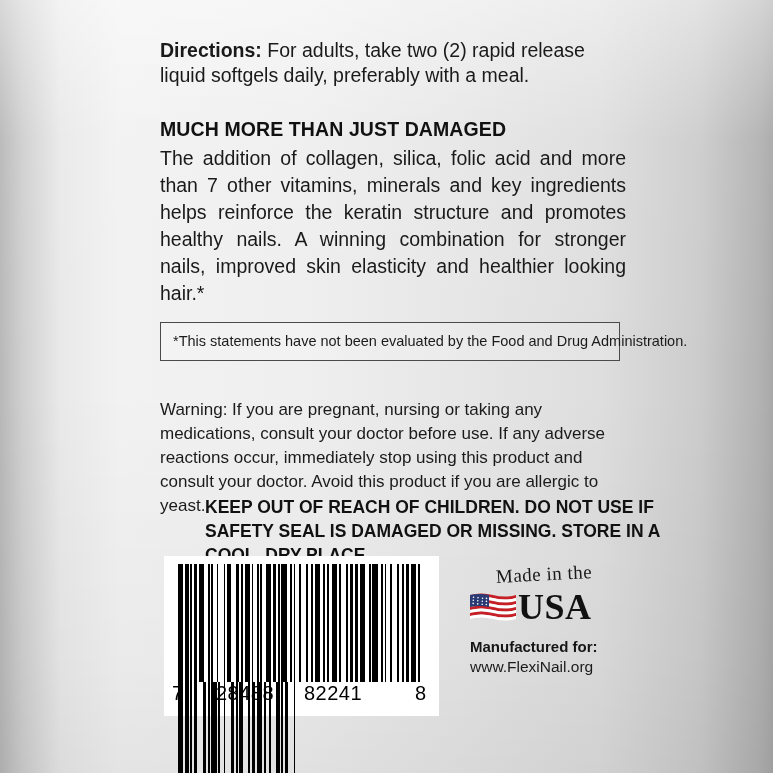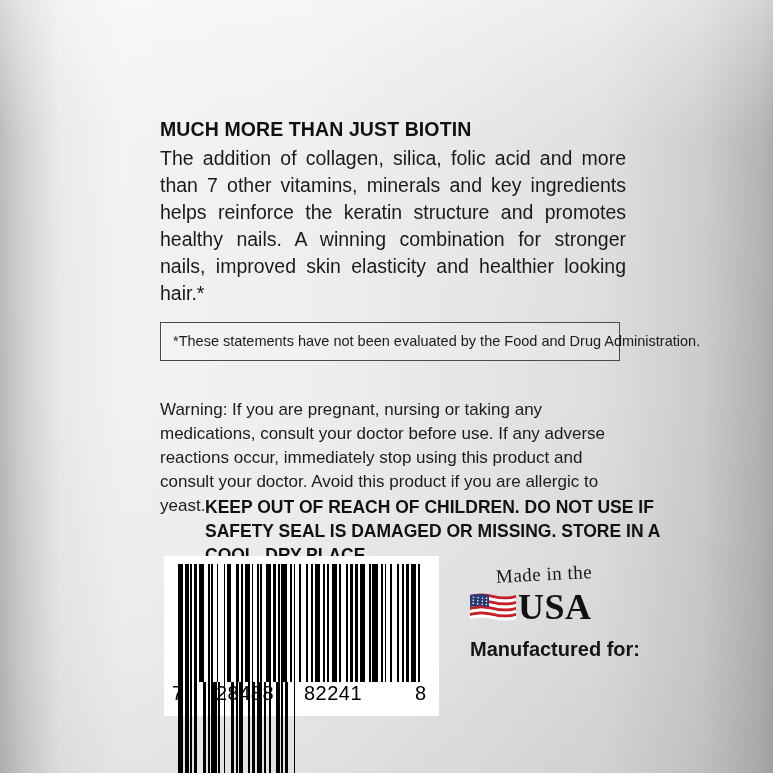--- a/index.html
+++ b/index.html
@@ -201,21 +201,21 @@
     left: 48px;
     top: 0px;
     font-family: "Liberation Serif", serif;
     font-weight: bold;
     font-size: 36px;
     color: #111111;
     letter-spacing: 0.5px;
   }
   #manufactured {
     margin-top: 10px;
-    font-size: 20px;
+    font-size: 15px;
     font-weight: bold;
     color: #151515;
   }
   #mfg-line {
     margin-top: 3px;
     font-size: 15.5px;
     color: #1b1b1b;
   }
   #mfg-url {
     margin-top: 3px;
@@ -225,27 +225,30 @@
 </style>
 </head>
 <body>
 
 <div id="page">
   <div class="label-panel"></div>
   <div class="panel-sheen"></div>
 
   <div class="content">
 
-
-    <div id="more-heading">MUCH MORE THAN JUST BIOTIN</div>
+    <div id="directions" class="text-block">
+      <span class="lead">Directions:</span><span> For adults, take two (2) rapid release liquid softgels daily, preferably with a meal.</span>
+    </div>
+
+    <div id="more-heading">MUCH MORE THAN JUST DAMAGED</div>
 
     <div id="more-body">The addition of collagen, silica, folic acid and more than 7 other vitamins, minerals and key ingredients helps reinforce the keratin structure and promotes healthy nails. A winning combination for stronger nails, improved skin elasticity and healthier looking hair.*</div>
 
     <div id="disclaimer-box">
-      <div class="dline">*These statements have not been evaluated by the Food and Drug Administration.</div>
+      <div class="dline">*This statements have not been evaluated by the Food and Drug Administration.</div>
     </div>
 
     <div id="warning">Warning: If you are pregnant, nursing or taking any medications, consult your doctor before use. If any adverse reactions occur, immediately stop using this product and consult your doctor. Avoid this product if you are allergic to yeast.</div>
 
     <div id="keepout">KEEP OUT OF REACH OF CHILDREN. DO NOT USE IF SAFETY SEAL IS DAMAGED OR MISSING. STORE IN A COOL, DRY PLACE.</div>
 
     <div id="barcode-area">
       <div id="bars"><span style="width:5.25px;background:#000000;"></span><span style="width:1.75px;background:transparent;"></span><span style="width:3.5px;background:#000000;"></span><span style="width:1.75px;background:transparent;"></span><span style="width:1.75px;background:#000000;"></span><span style="width:1.75px;background:transparent;"></span><span style="width:3.5px;background:#000000;"></span><span style="width:1.75px;background:transparent;"></span><span style="width:5.25px;background:#000000;"></span><span style="width:3.5px;background:transparent;"></span><span style="width:1.75px;background:#000000;"></span><span style="width:1.75px;background:transparent;"></span><span style="width:1.75px;background:#000000;"></span><span style="width:3.5px;background:transparent;"></span><span style="width:1.75px;background:#000000;"></span><span style="width:5.25px;background:transparent;"></span><span style="width:1.75px;background:#000000;"></span><span style="width:1.75px;background:transparent;"></span><span style="width:3.5px;background:#000000;"></span><span style="width:5.25px;background:transparent;"></span><span style="width:3.5px;background:#000000;"></span><span style="width:1.75px;background:transparent;"></span><span style="width:1.75px;background:#000000;"></span><span style="width:1.75px;background:transparent;"></span><span style="width:5.25px;background:#000000;"></span><span style="width:1.75px;background:transparent;"></span><span style="width:1.75px;background:#000000;"></span><span style="width:3.5px;background:transparent;"></span><span style="width:1.75px;background:#000000;"></span><span style="width:1.75px;background:transparent;"></span><span style="width:1.75px;background:#000000;"></span><span style="width:3.5px;background:transparent;"></span><span style="width:5.25px;background:#000000;"></span><span style="width:1.75px;background:transparent;"></span><span style="width:3.5px;background:#000000;"></span><span style="width:1.75px;background:transparent;"></span><span style="width:1.75px;background:#000000;"></span><span style="width:1.75px;background:transparent;"></span><span style="width:5.25px;background:#000000;"></span><span style="width:3.5px;background:transparent;"></span><span style="width:1.75px;background:#000000;"></span><span style="width:1.75px;background:transparent;"></span><span style="width:1.75px;background:#000000;"></span><span style="width:3.5px;background:transparent;"></span><span style="width:1.75px;background:#000000;"></span><span style="width:5.25px;background:transparent;"></span><span style="width:1.75px;background:#000000;"></span><span style="width:3.5px;background:transparent;"></span><span style="width:1.75px;background:#000000;"></span><span style="width:1.75px;background:transparent;"></span><span style="width:5.25px;background:#000000;"></span><span style="width:3.5px;background:transparent;"></span><span style="width:1.75px;background:#000000;"></span><span style="width:1.75px;background:transparent;"></span><span style="width:1.75px;background:#000000;"></span><span style="width:3.5px;background:transparent;"></span><span style="width:5.25px;background:#000000;"></span><span style="width:1.75px;background:transparent;"></span><span style="width:1.75px;background:#000000;"></span><span style="width:5.25px;background:transparent;"></span><span style="width:1.75px;background:#000000;"></span><span style="width:1.75px;background:transparent;"></span><span style="width:3.5px;background:#000000;"></span><span style="width:1.75px;background:transparent;"></span><span style="width:3.5px;background:#000000;"></span><span style="width:1.75px;background:transparent;"></span><span style="width:5.25px;background:#000000;"></span><span style="width:3.5px;background:transparent;"></span><span style="width:1.75px;background:#000000;"></span><span style="width:1.75px;background:transparent;"></span><span style="width:5.25px;background:#000000;"></span><span style="width:3.5px;background:transparent;"></span><span style="width:1.75px;background:#000000;"></span><span style="width:1.75px;background:transparent;"></span><span style="width:1.75px;background:#000000;"></span><span style="width:3.5px;background:transparent;"></span><span style="width:1.75px;background:#000000;"></span><span style="width:5.25px;background:transparent;"></span><span style="width:1.75px;background:#000000;"></span><span style="width:3.5px;background:transparent;"></span><span style="width:1.75px;background:#000000;"></span><span style="width:1.75px;background:transparent;"></span><span style="width:3.5px;background:#000000;"></span><span style="width:1.75px;background:transparent;"></span><span style="width:5.25px;background:#000000;"></span><span style="width:1.75px;background:transparent;"></span><span style="width:1.75px;background:#000000;"></span><span style="width:3.5px;background:transparent;"></span><span style="width:5.25px;background:#000000;"></span><span style="width:1.75px;background:transparent;"></span><span style="width:3.5px;background:#000000;"></span><span style="width:1.75px;background:transparent;"></span><span style="width:1.75px;background:#000000;"></span><span style="width:1.75px;background:transparent;"></span><span style="width:3.5px;background:#000000;"></span><span style="width:5.25px;background:transparent;"></span><span style="width:3.5px;background:#000000;"></span><span style="width:1.75px;background:transparent;"></span><span style="width:1.75px;background:#000000;"></span><span style="width:1.75px;background:transparent;"></span><span style="width:5.25px;background:#000000;"></span><span style="width:1.75px;background:transparent;"></span><span style="width:1.75px;background:#000000;"></span><span style="width:3.5px;background:transparent;"></span><span style="width:1.75px;background:#000000;"></span><span style="width:5.25px;background:transparent;"></span><span style="width:3.5px;background:#000000;"></span><span style="width:1.75px;background:transparent;"></span><span style="width:1.75px;background:#000000;"></span><span style="width:1.75px;background:transparent;"></span><span style="width:3.5px;background:#000000;"></span><span style="width:5.25px;background:transparent;"></span><span style="width:1.75px;background:#000000;"></span><span style="width:1.75px;background:transparent;"></span><span style="width:3.5px;background:#000000;"></span><span style="width:1.75px;background:transparent;"></span><span style="width:5.25px;background:#000000;"></span><span style="width:1.75px;background:transparent;"></span><span style="width:1.75px;background:#000000;"></span><span style="width:3.5px;background:transparent;"></span><span style="width:1.75px;background:#000000;"></span><span style="width:5.25px;background:transparent;"></span><span style="width:3.5px;background:#000000;"></span><span style="width:1.75px;background:transparent;"></span><span style="width:1.75px;background:#000000;"></span><span style="width:1.75px;background:transparent;"></span><span style="width:3.5px;background:#000000;"></span><span style="width:5.25px;background:transparent;"></span><span style="width:1.75px;background:#000000;"></span><span style="width:1.75px;background:transparent;"></span></div>
       <div id="barcode-digits">
         <span class="d" style="left:0px;">7</span>
@@ -281,16 +284,17 @@
               <circle cx="3.2" cy="11.4" r="0.8"></circle>
                 <circle cx="7.7" cy="11.9" r="0.8"></circle>
                 <circle cx="12.2" cy="12.3" r="0.8"></circle>
                 <circle cx="16.3" cy="12.5" r="0.8"></circle>
             </g>
           </g>
         </svg>
         <div id="usa-word">USA</div>
       </div>
       <div id="manufactured">Manufactured for:</div>
+      <div id="mfg-url">www.FlexiNail.org</div>
     </div>
 
   </div>
 </div>
 
 </body></html>

